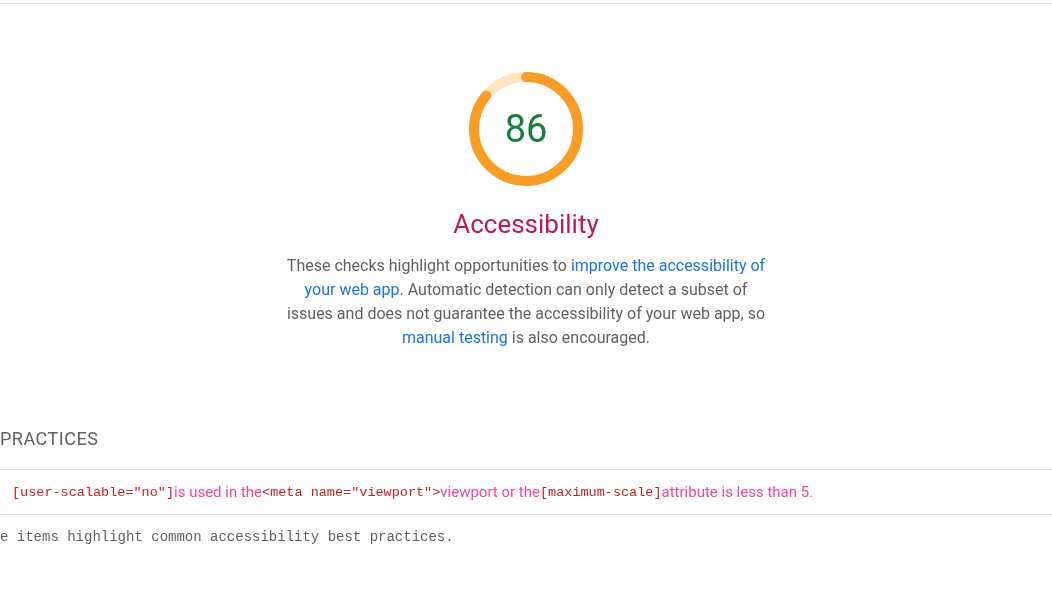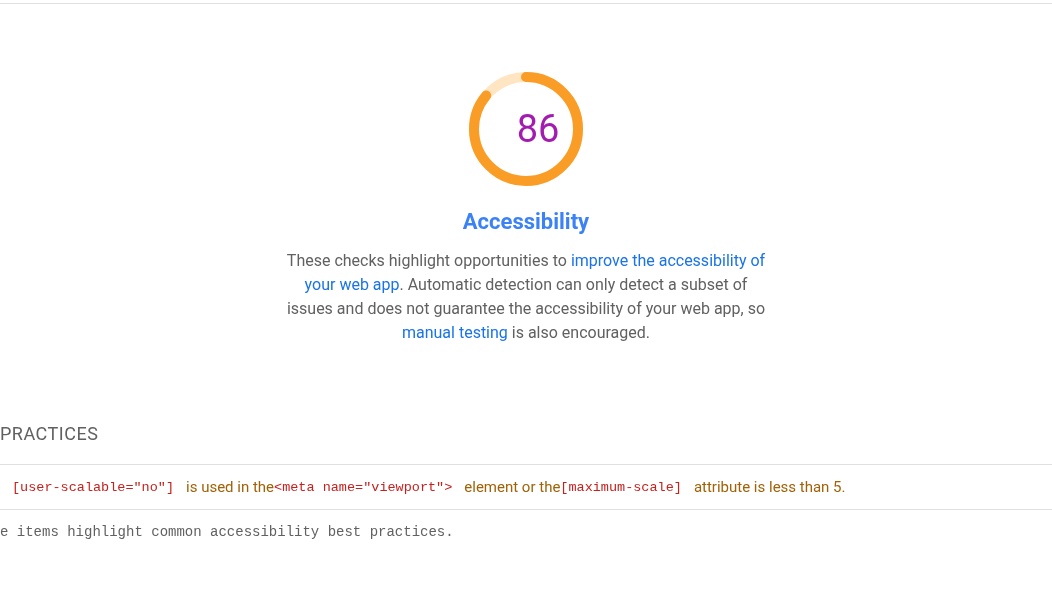--- a/index.html
+++ b/index.html
@@ -42,36 +42,36 @@
     }
     .gauge-fill {
       fill: none;
       stroke: #fa9d26;
       stroke-width: 10;
       stroke-linecap: round;
     }
     .gauge-score {
       position: absolute;
       top: 0;
-      left: 12px;
+      left: 0;
       width: 120px;
       height: 120px;
       display: flex;
       align-items: center;
       justify-content: center;
       font-size: 38px;
       font-weight: 400;
-      color: #a21caf;
+      color: #15803d;
       font-family: -apple-system, BlinkMacSystemFont, "Segoe UI", Roboto, sans-serif;
     }
     .category-title {
       margin-top: 20px;
-      font-size: 22px;
-      font-weight: 700;
-      color: #3b82f6;
+      font-size: 26px;
+      font-weight: 400;
+      color: #be185d;
     }
     .description {
       margin-top: 15px;
       max-width: 485px;
       text-align: center;
       font-size: 16px;
       line-height: 24px;
       color: #616161;
     }
     .description .link {
@@ -98,22 +98,21 @@
       align-items: center;
       flex-wrap: wrap;
       gap: 0;
     }
     .code-token {
       font-family: "SFMono-Regular", Consolas, "Liberation Mono", Menlo, monospace;
       font-size: 13.5px;
       color: #c5221f;
     }
     .audit-text {
-      color: #a16207;
-      margin-left: 12px;
+      color: #ec4899;
     }
     .footer-note {
       margin-top: 14px;
       font-size: 14px;
       color: #616161;
       padding-left: 0;
       font-family: Liberation Mono, monospace;
     }
   </style>
 </head>
@@ -134,18 +133,18 @@
     <span>These checks highlight opportunities to </span><a class="link">improve the accessibility of your web app</a><span>. Automatic detection can only detect a subset of issues and does not guarantee the accessibility of your web app, so </span><a class="link">manual testing</a><span> is also encouraged.</span>
   </div>
 </div>
 
 <div class="section-heading"> PRACTICES</div>
 
 <div class="audit-row">
   <span class="code-token">[user-scalable="no"]</span>
   <span class="audit-text"> is used in the </span>
   <span class="code-token">&lt;meta name="viewport"&gt;</span>
-  <span class="audit-text"> element or the </span>
+  <span class="audit-text"> viewport or the </span>
   <span class="code-token">[maximum-scale]</span>
   <span class="audit-text"> attribute is less than 5.</span>
 </div>
 
 <div class="footer-note">e items highlight common accessibility best practices.</div>
 
 </body></html>

